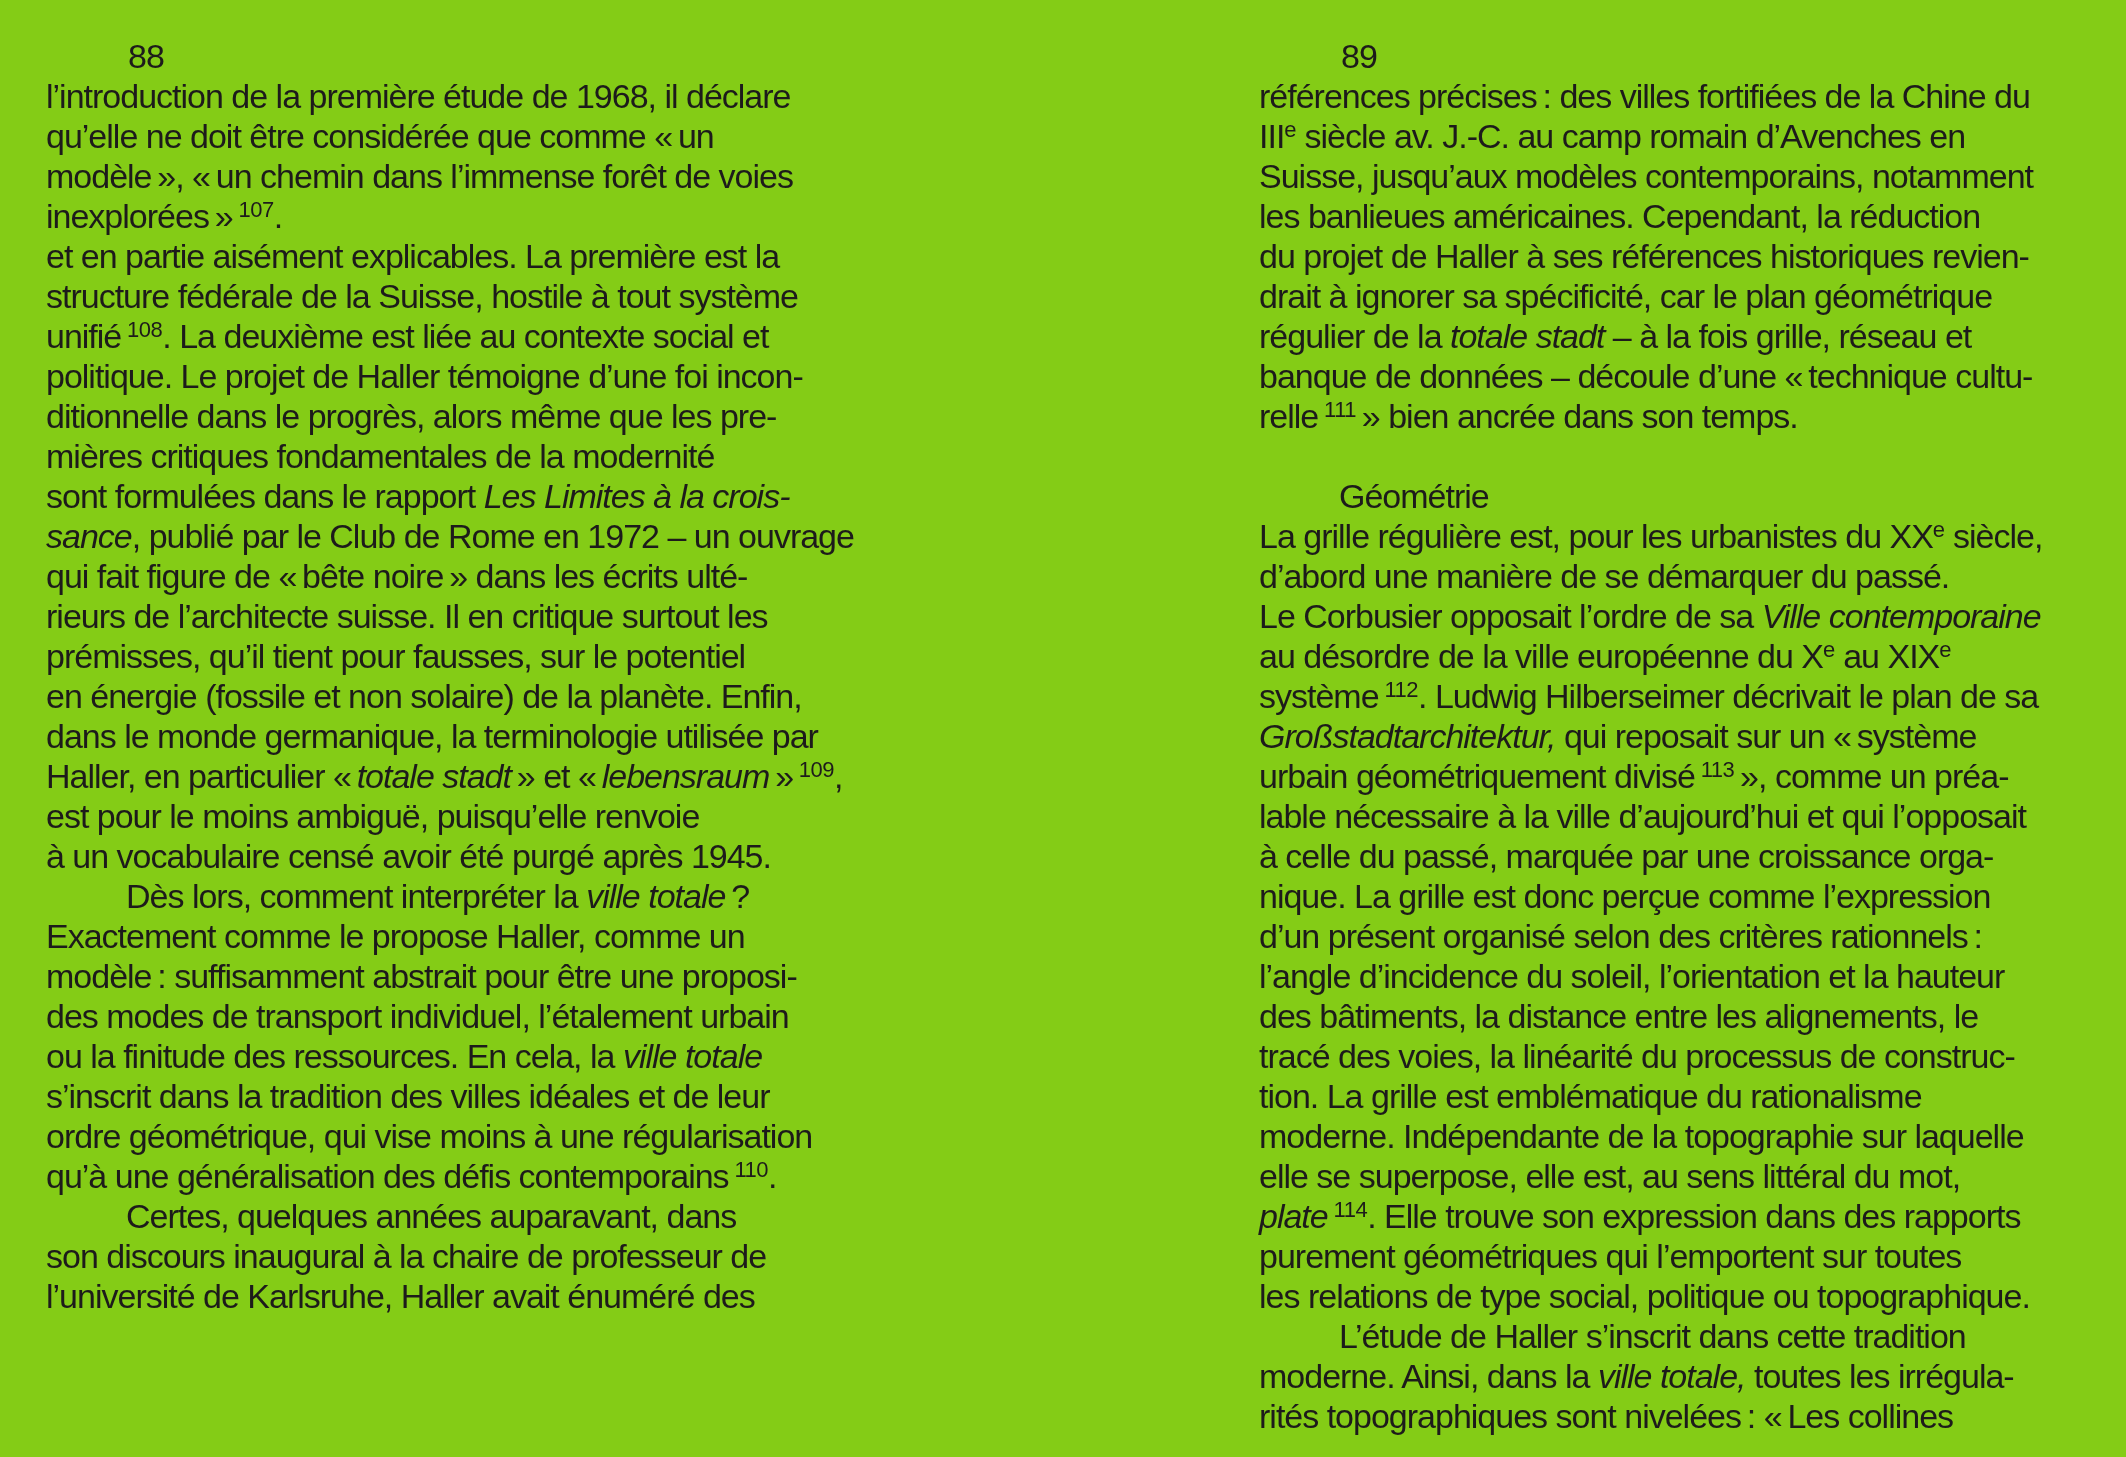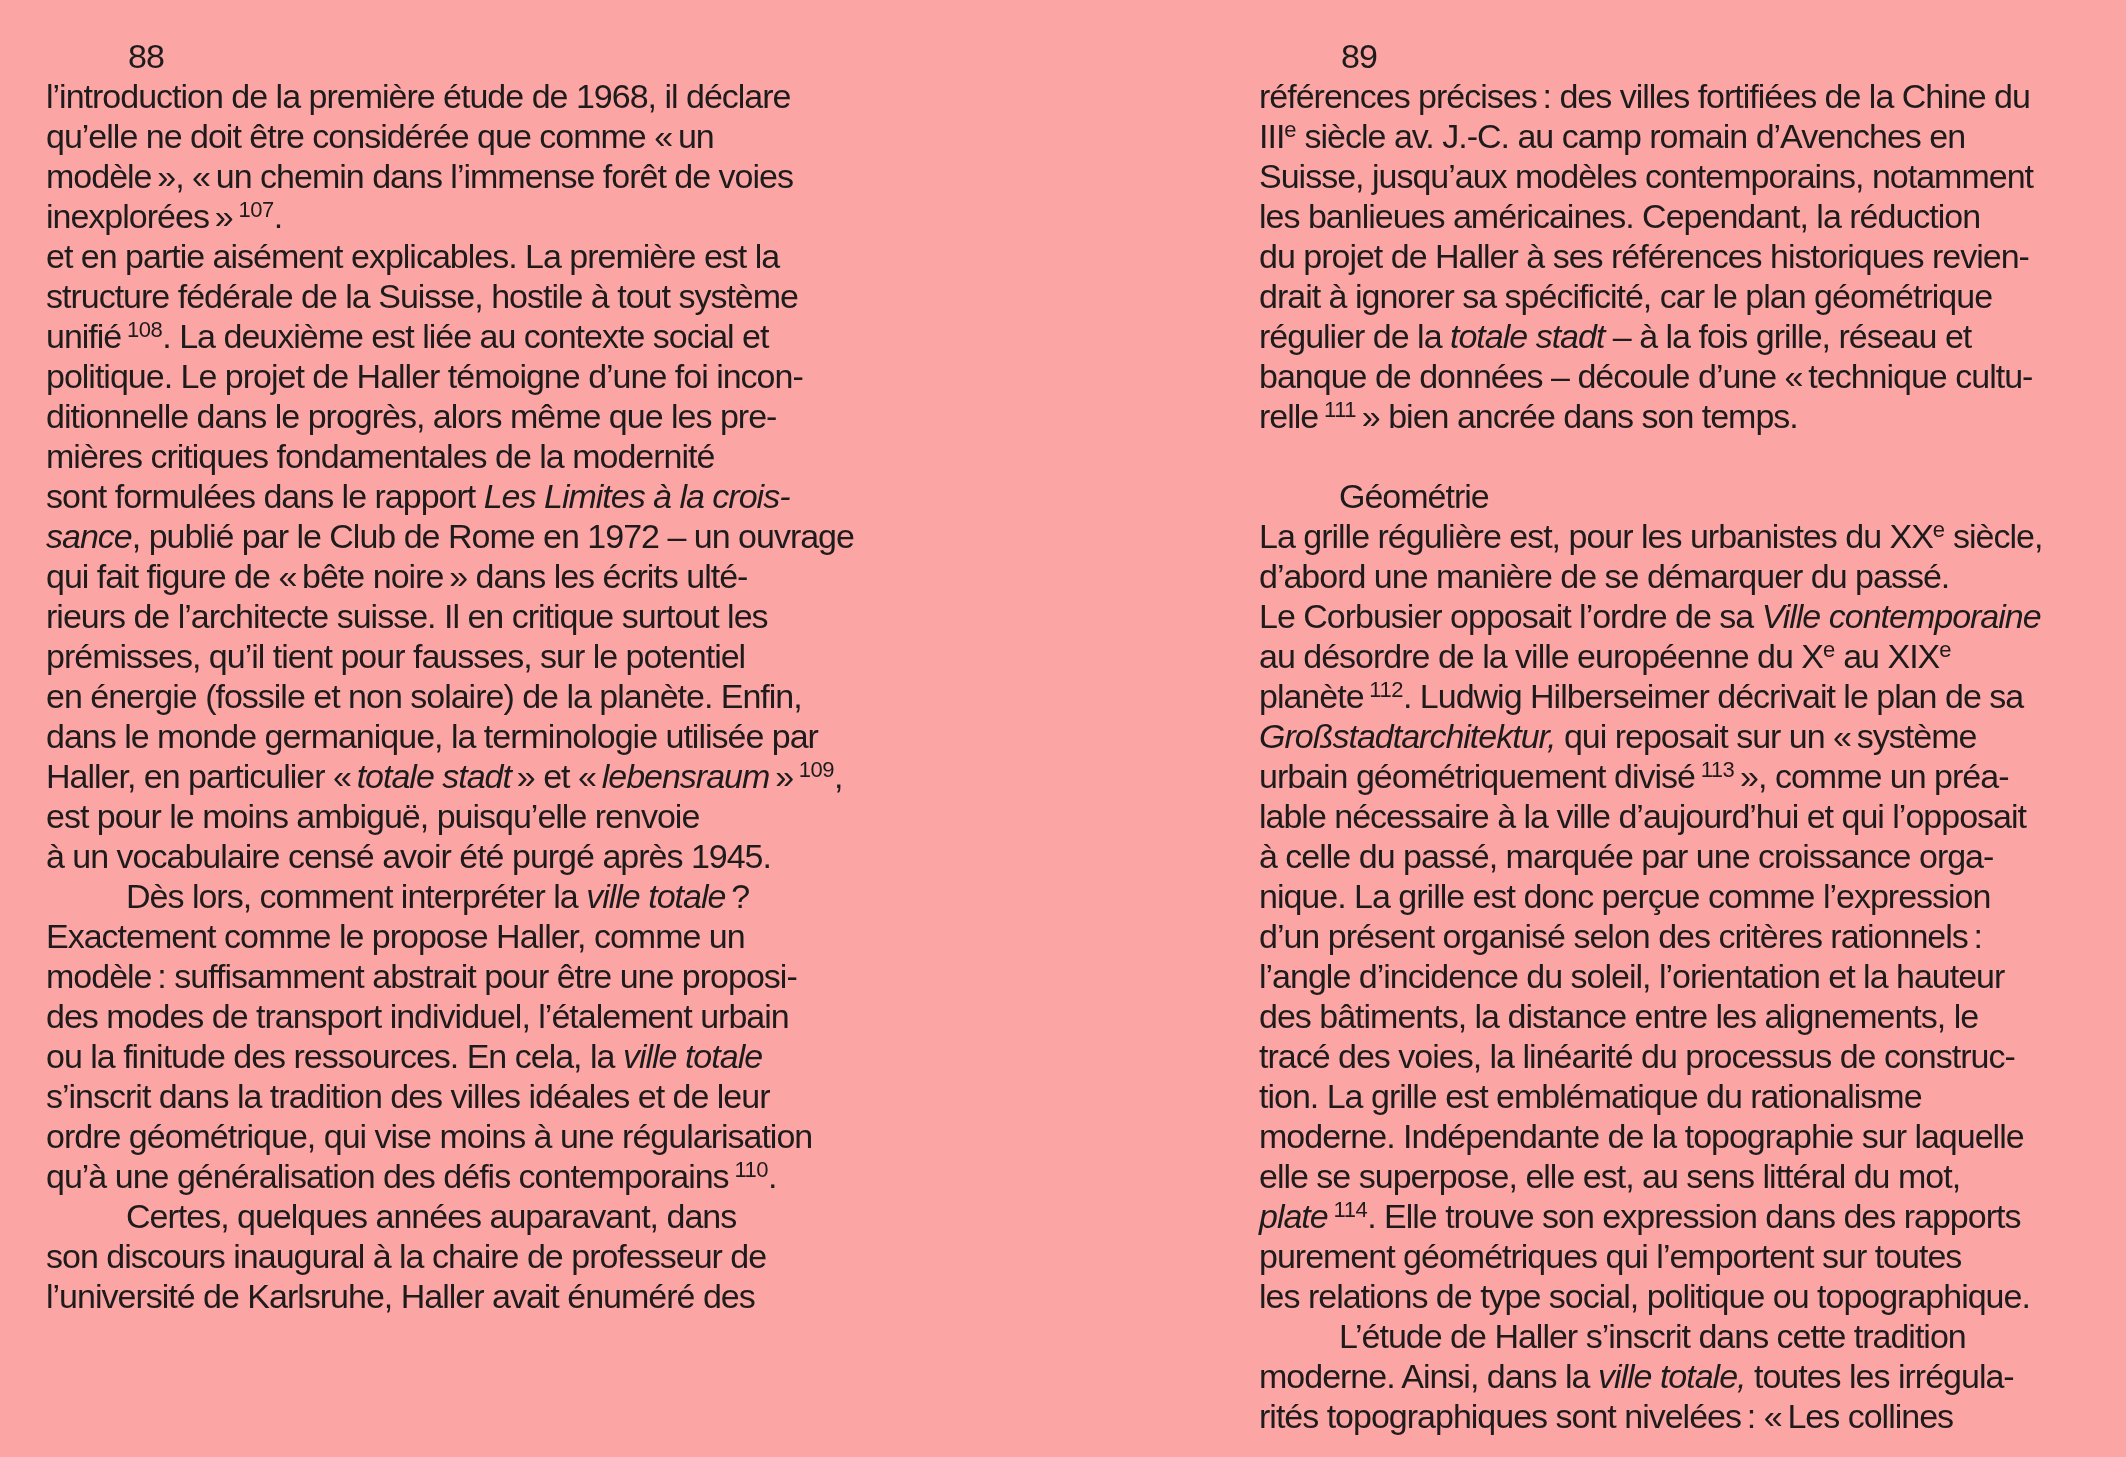--- a/index.html
+++ b/index.html
@@ -38,21 +38,21 @@
     vertical-align: baseline;
     position: relative;
     top: -11px;
     line-height: 0;
   }
   .pagenum { padding-left: 82px; }
 </style>
 </head>
 <body>
 
-<div id="spread" style="background: #fca5a5; color: rgb(29, 27, 27);">
+<div id="spread" style="background: #84cc16; color: rgb(29, 27, 27);">
   <section class="page" id="page-left">
     <div class="line pagenum">88</div>
     <div>
         <div class="line"><span>l’introduction de la première étude de 1968, il déclare</span></div>
         <div class="line"><span>qu’elle ne doit être considérée que comme « un</span></div>
         <div class="line"><span>modèle », « un chemin dans l’immense forêt de voies</span></div>
         <div class="line"><span>inexplorées » </span><sup>107</sup><span>.</span></div>
         <div class="line"><span>et en partie aisément explicables. La première est la</span></div>
         <div class="line"><span>structure fédérale de la Suisse, hostile à tout système</span></div>
         <div class="line"><span>unifié </span><sup>108</sup><span>. La deuxième est liée au contexte social et</span></div>
@@ -94,21 +94,21 @@
         <div class="line"><span>drait à ignorer sa spécificité, car le plan géométrique</span></div>
         <div class="line"><span>régulier de la </span><em>totale stadt</em><span> – à la fois grille, réseau et</span></div>
         <div class="line"><span>banque de données – découle d’une « technique cultu-</span></div>
         <div class="line"><span>relle </span><sup>111</sup><span> » bien ancrée dans son temps.</span></div>
         <div class="line blank"></div>
         <div class="line indent"><span>Géométrie</span></div>
         <div class="line"><span>La grille régulière est, pour les urbanistes du XX</span><sup>e</sup><span> siècle,</span></div>
         <div class="line"><span>d’abord une manière de se démarquer du passé.</span></div>
         <div class="line"><span>Le Corbusier opposait l’ordre de sa </span><em>Ville contemporaine</em></div>
         <div class="line"><span>au désordre de la ville européenne du X</span><sup>e</sup><span> au XIX</span><sup>e</sup></div>
-        <div class="line"><span>planète </span><sup>112</sup><span>. Ludwig Hilberseimer décrivait le plan de sa</span></div>
+        <div class="line"><span>système </span><sup>112</sup><span>. Ludwig Hilberseimer décrivait le plan de sa</span></div>
         <div class="line"><em>Großstadtarchitektur,</em><span> qui reposait sur un « système</span></div>
         <div class="line"><span>urbain géométriquement divisé </span><sup>113</sup><span> », comme un préa-</span></div>
         <div class="line"><span>lable nécessaire à la ville d’aujourd’hui et qui l’opposait</span></div>
         <div class="line"><span>à celle du passé, marquée par une croissance orga-</span></div>
         <div class="line"><span>nique. La grille est donc perçue comme l’expression</span></div>
         <div class="line"><span>d’un présent organisé selon des critères rationnels :</span></div>
         <div class="line"><span>l’angle d’incidence du soleil, l’orientation et la hauteur</span></div>
         <div class="line"><span>des bâtiments, la distance entre les alignements, le</span></div>
         <div class="line"><span>tracé des voies, la linéarité du processus de construc-</span></div>
         <div class="line"><span>tion. La grille est emblématique du rationalisme</span></div>

